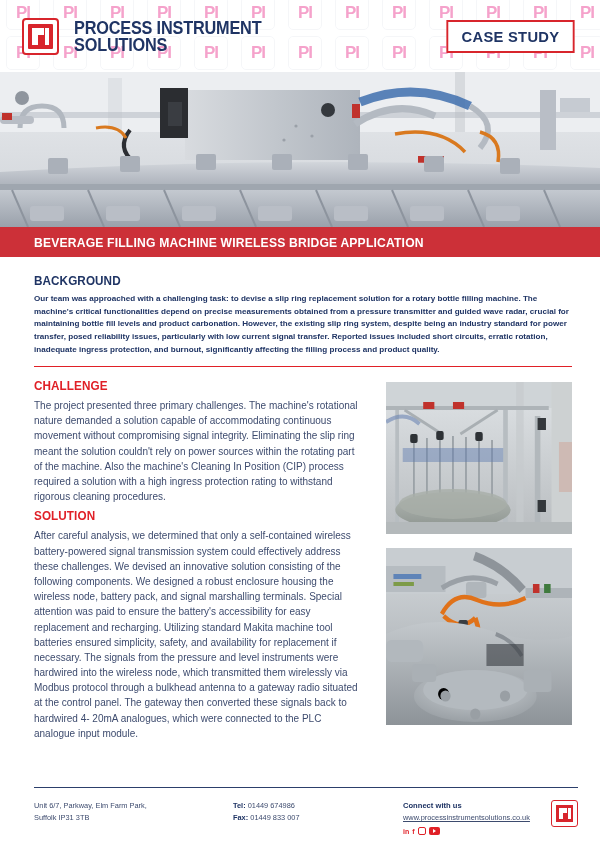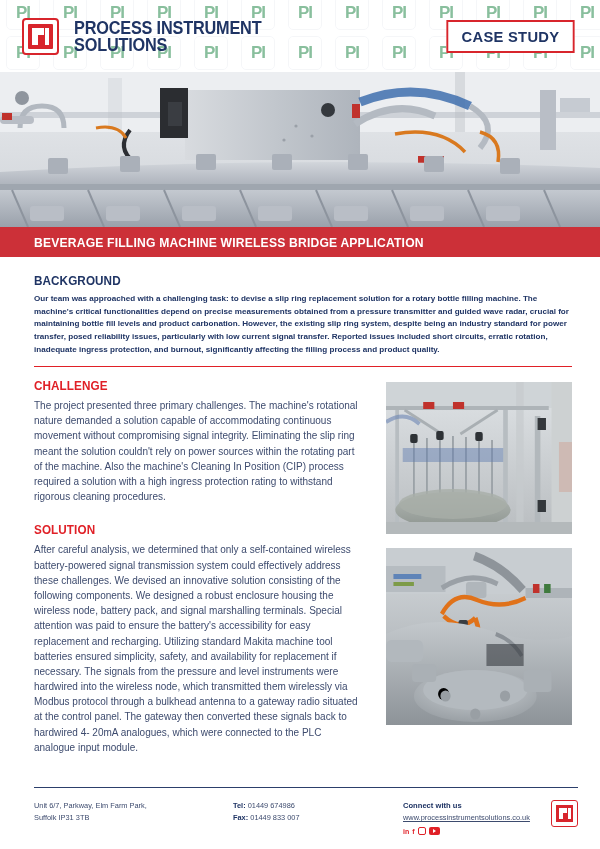--- a/index.html
+++ b/index.html
@@ -40,21 +40,21 @@
     pointer-events: none;
   }
   .wm-tile {
     position: absolute;
     width: 34px; height: 34px;
     border: 1.4px solid #eceef3;
     border-radius: 5px;
     display: flex; align-items: center; justify-content: center;
   }
   .wm-tile span {
-    font-size: 17px; font-weight: 700; color: #15803d;
+    font-size: 17px; font-weight: 700; color: #ec4899;
     font-family: "Liberation Sans", sans-serif; letter-spacing: -1px;
   }
   .brand { display: flex; align-items: flex-end; gap: 15px; position: relative; z-index: 2; }
 
   .logo-mark {
     width: 37px; height: 37px;
     border: 2px solid #d8252c;
     border-radius: 4px;
     background: #ffffff;
     display: flex; align-items: center; justify-content: center;
@@ -194,21 +194,21 @@
     width: 100%;
     background: #cfd3d8;
     border: 0;
     overflow: hidden;
     position: relative;
   }
   .photo svg { display: block; width: 100%; height: 100%; }
   .photo-1 { height: 152px; margin-bottom: 14px; }
   .photo-2 { height: 177px; }
 
-  .solution-block { margin-top: 18px; }
+  .solution-block { margin-top: 4px; }
 
   
   .footer {
     flex: none;
     padding: 0 22px 14px 34px;
   }
   .footer-rule {
     height: 1.4px;
     background: #2c3f6b;
     margin-bottom: 12px;

